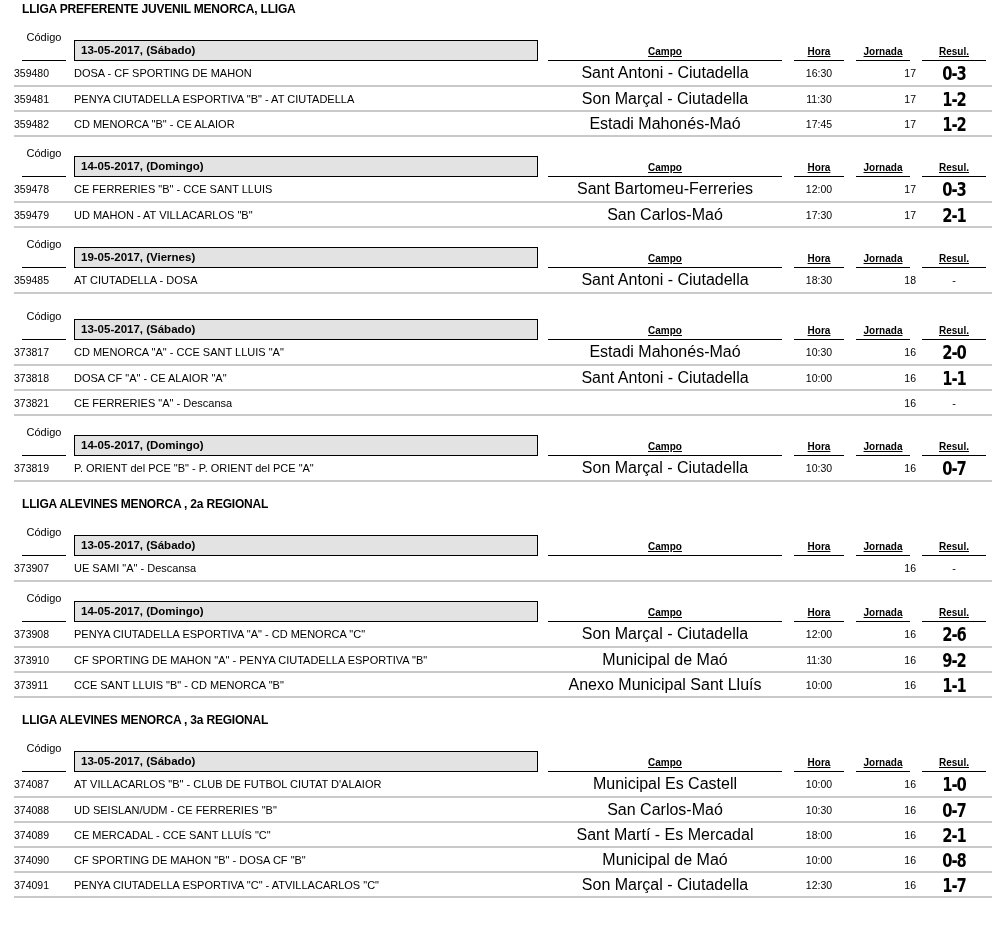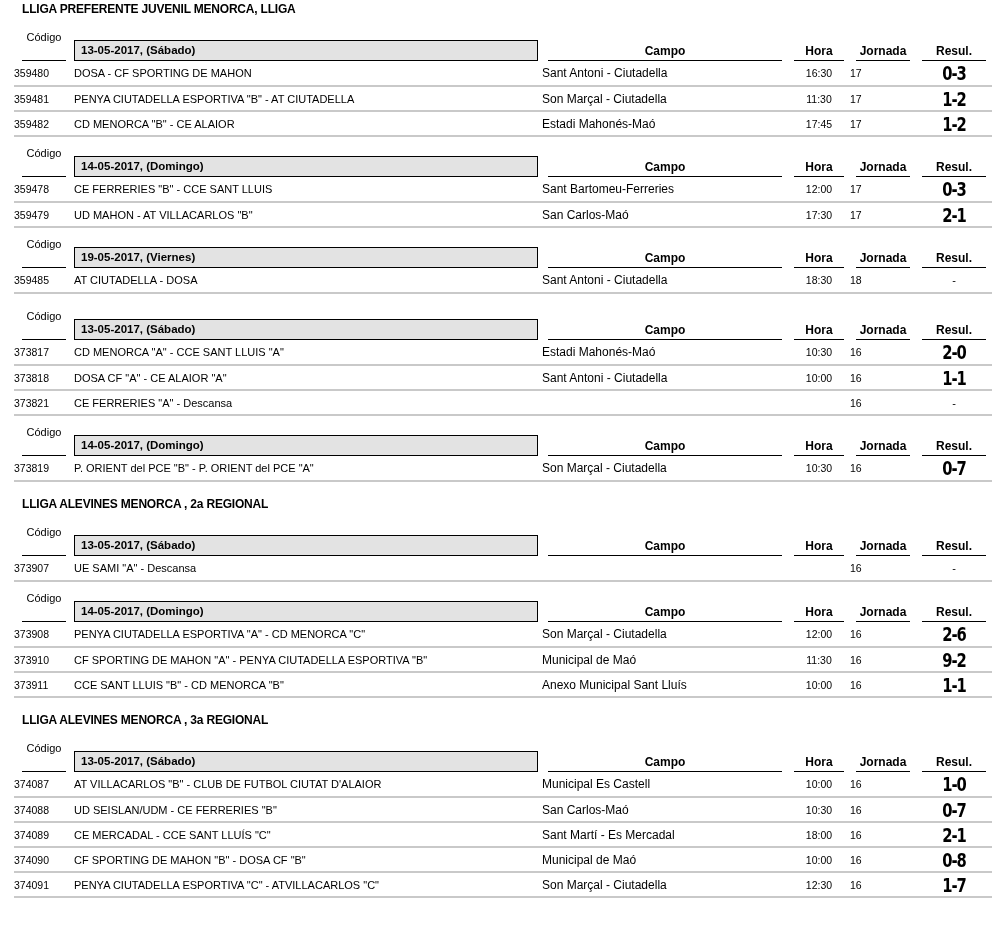--- a/index.html
+++ b/index.html
@@ -44,27 +44,28 @@
   col.c-jornada { width: 66px; }
   col.c-resul   { width: 76px; }
 
   
   tr.hdr td {
     padding: 0;
     vertical-align: bottom;
     height: 22px;
   }
   .hdr-label {
-    font-size: 12px;
+    font-size: 10px;
     font-weight: normal;
     text-align: center;
     border-bottom: 1.5px solid #000;
     padding-bottom: 2px;
     line-height: 13px;
     margin: 0 6px;
+    text-decoration: underline;
   }
   .hdr-label.bold { font-weight: bold; }
   .hdr-codigo {
     font-size: 11px;
     text-align: center;
     border-bottom: 1.5px solid #000;
     padding-bottom: 16px;
     line-height: 13px;
     margin: 0 8px 0 8px;
   }
@@ -93,34 +94,34 @@
     white-space: nowrap;
   }
   .cell-partido {
     font-size: 11px;
     text-align: left;
     padding-left: 8px;
     white-space: nowrap;
     overflow: hidden;
   }
   .cell-campo {
-    font-size: 12px;
-    text-align: left;
+    font-size: 16px;
+    text-align: center;
     padding-left: 14px;
     white-space: nowrap;
     overflow: hidden;
   }
   .cell-hora {
     font-size: 10.5px;
     text-align: center;
     white-space: nowrap;
   }
   .cell-jornada {
     font-size: 10.5px;
-    text-align: left;
+    text-align: right;
     white-space: nowrap;
   }
   .cell-resul {
     font-size: 20px;
     font-weight: bold;
     text-align: center;
     letter-spacing: -1.2px;
     font-family: "DejaVu Sans", sans-serif;
     font-stretch: condensed;
     white-space: nowrap;

